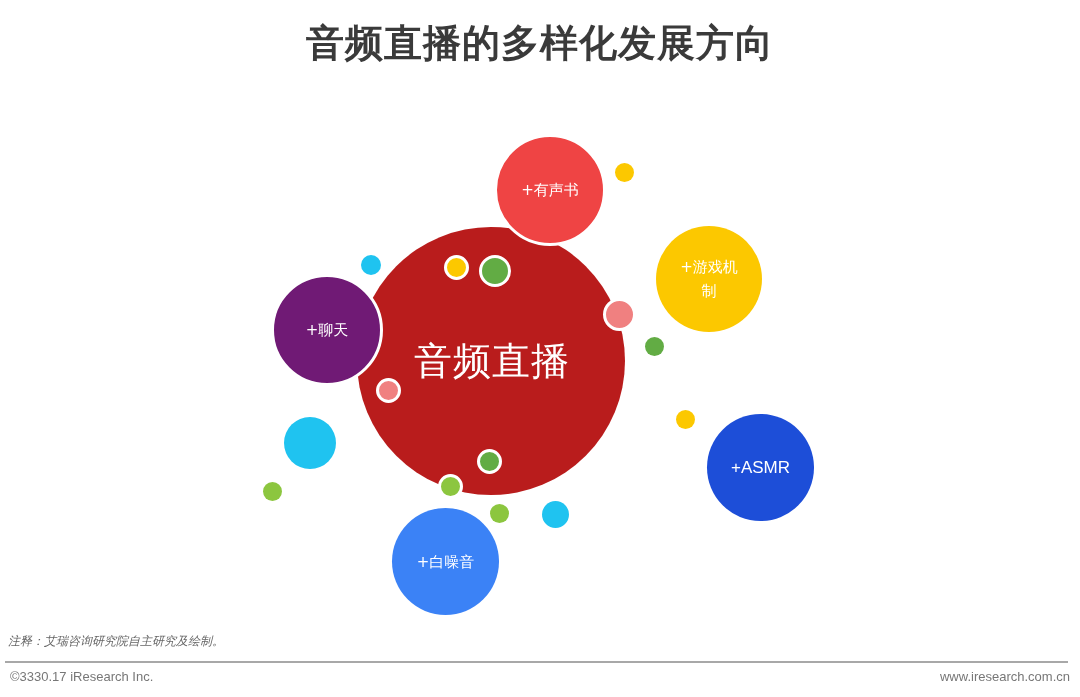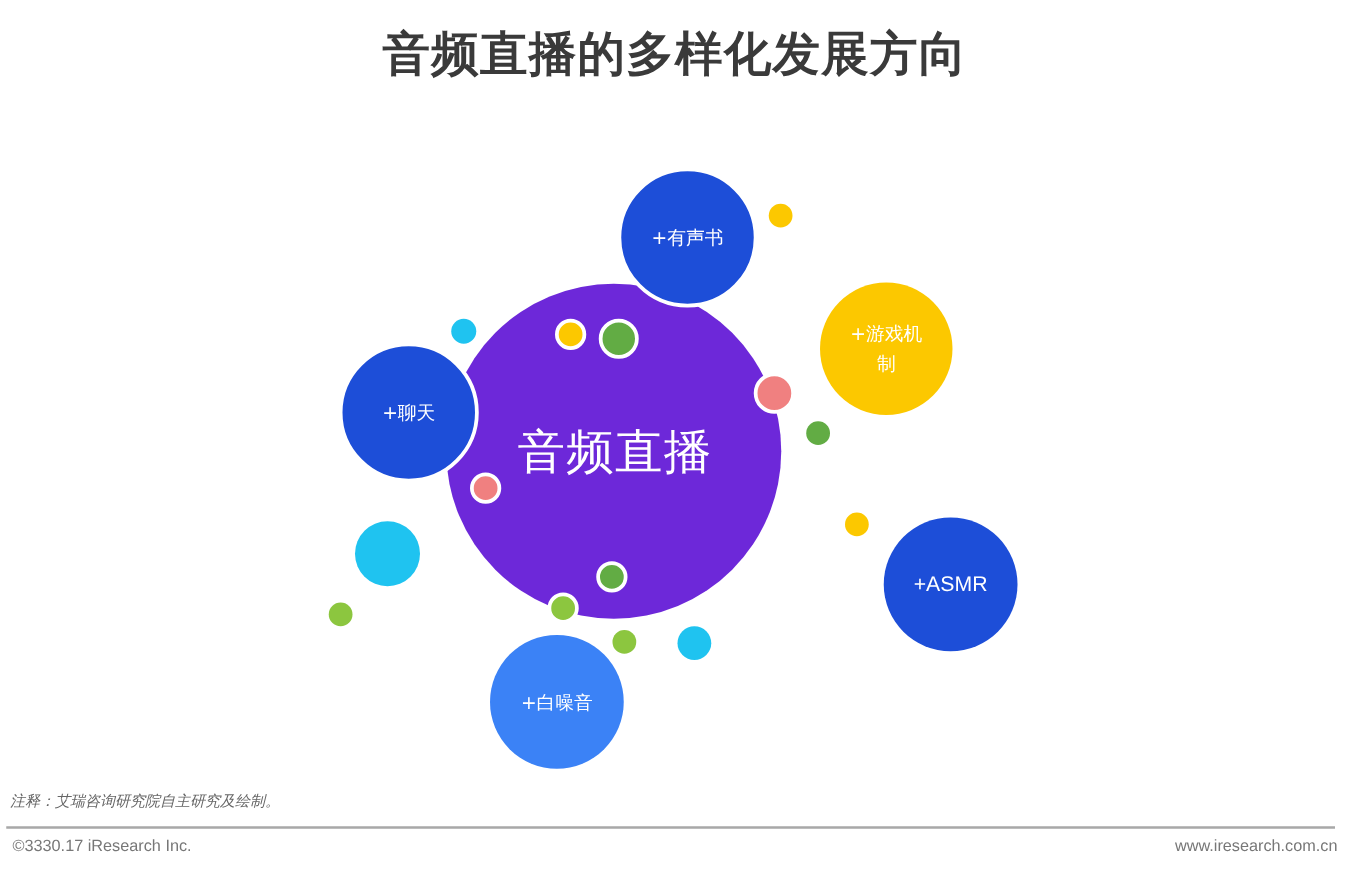--- a/index.html
+++ b/index.html
@@ -45,31 +45,31 @@
 
   <div class="circle" style="left:361px;top:255px;width:20px;height:20px;background:#1fc3f0;"></div>
   <div class="circle" style="left:615px;top:163px;width:19px;height:19px;background:#fcc800;"></div>
   <div class="circle" style="left:645px;top:337px;width:19px;height:19px;background:#62ac44;"></div>
   <div class="circle" style="left:676px;top:410px;width:19px;height:19px;background:#fcc800;"></div>
   <div class="circle" style="left:284px;top:417px;width:52px;height:52px;background:#1fc3f0;"></div>
   <div class="circle" style="left:263px;top:482px;width:19px;height:19px;background:#8cc63f;"></div>
   <div class="circle" style="left:490px;top:504px;width:19px;height:19px;background:#8cc63f;"></div>
   <div class="circle" style="left:542px;top:501px;width:27px;height:27px;background:#1fc3f0;"></div>
 
-  <div class="circle" style="left:357px;top:227px;width:268px;height:268px;background:#6d28d9;">
+  <div class="circle" style="left:357px;top:227px;width:268px;height:268px;background:#b91c1c;">
     <span class="main-label" style="margin-left:2px;">音频直播</span>
   </div>
 
-  <div class="circle ring" style="left:494px;top:134px;width:112px;height:112px;background:#1d4ed8;">
+  <div class="circle ring" style="left:494px;top:134px;width:112px;height:112px;background:#ef4444;">
     <span class="label">+有声书</span>
   </div>
   <div class="circle" style="left:656px;top:226px;width:106px;height:106px;background:#fcc800;">
     <span class="label" style="width:70px;">+游戏机制</span>
   </div>
-  <div class="circle ring" style="left:271px;top:274px;width:112px;height:112px;background:#1d4ed8;">
+  <div class="circle ring" style="left:271px;top:274px;width:112px;height:112px;background:#701a75;">
     <span class="label">+聊天</span>
   </div>
   <div class="circle" style="left:707px;top:414px;width:107px;height:107px;background:#1d4ed8;">
     <span class="label" style="font-family:'Liberation Sans',sans-serif;font-size:17px;">+ASMR</span>
   </div>
   <div class="circle" style="left:392px;top:508px;width:107px;height:107px;background:#3b82f6;">
     <span class="label">+白噪音</span>
   </div>
 
   <div class="circle ring" style="left:444px;top:255px;width:25px;height:25px;background:#fcc800;"></div>

